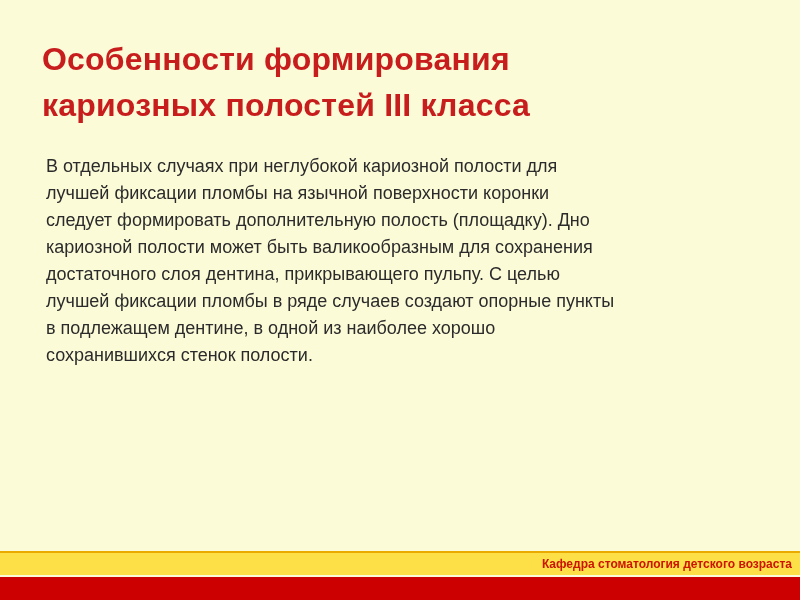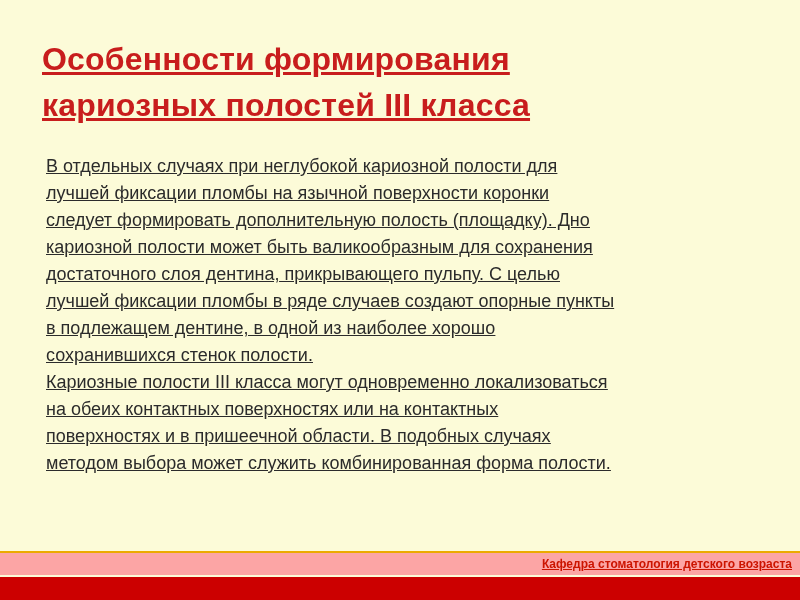--- a/index.html
+++ b/index.html
@@ -1,15 +1,15 @@
 <!DOCTYPE html>
 <html><head>
 <meta charset="utf-8">
 <style>
-  * { margin: 0; padding: 0; box-sizing: border-box; text-decoration: underline; }
+  * { margin: 0; padding: 0; box-sizing: border-box; }
   html, body { width: 800px; height: 600px; }
   body { font-family: "Liberation Sans", "DejaVu Sans", sans-serif; }
 
   .slide {
     position: relative;
     width: 800px;
     height: 600px;
     background: #FCFBD8;
     overflow: hidden;
   }
@@ -39,21 +39,21 @@
   .paragraph {
     white-space: pre-line;
   }
 
   .footer-bar {
     position: absolute;
     left: 0;
     top: 551px;
     width: 800px;
     height: 24px;
-    background: #fca5a5;
+    background: #fde047;
     border-top: 2px solid #EBAA00;
     text-align: right;
   }
 
   .footer-label {
     display: inline-block;
     padding-right: 8px;
     font-size: 12px;
     font-weight: bold;
     line-height: 22px;
@@ -79,24 +79,20 @@
 
   <div class="body-text">
     <p class="paragraph">В отдельных случаях при неглубокой кариозной полости для
 лучшей фиксации пломбы на язычной поверхности коронки
 следует формировать дополнительную полость (площадку). Дно
 кариозной полости может быть валикообразным для сохранения
 достаточного слоя дентина, прикрывающего пульпу. С целью
 лучшей фиксации пломбы в ряде случаев создают опорные пункты
 в подлежащем дентине, в одной из наиболее хорошо
 сохранившихся стенок полости.</p>
-    <p class="paragraph">Кариозные полости III класса могут одновременно локализоваться
-на обеих контактных поверхностях или на контактных
-поверхностях и в пришеечной области. В подобных случаях
-методом выбора может служить комбинированная форма полости.</p>
   </div>
 
   <div class="footer-bar">
     <span class="footer-label">Кафедра стоматология детского возраста</span>
   </div>
 
   <div class="bottom-bar"></div>
 
 </div>
 

